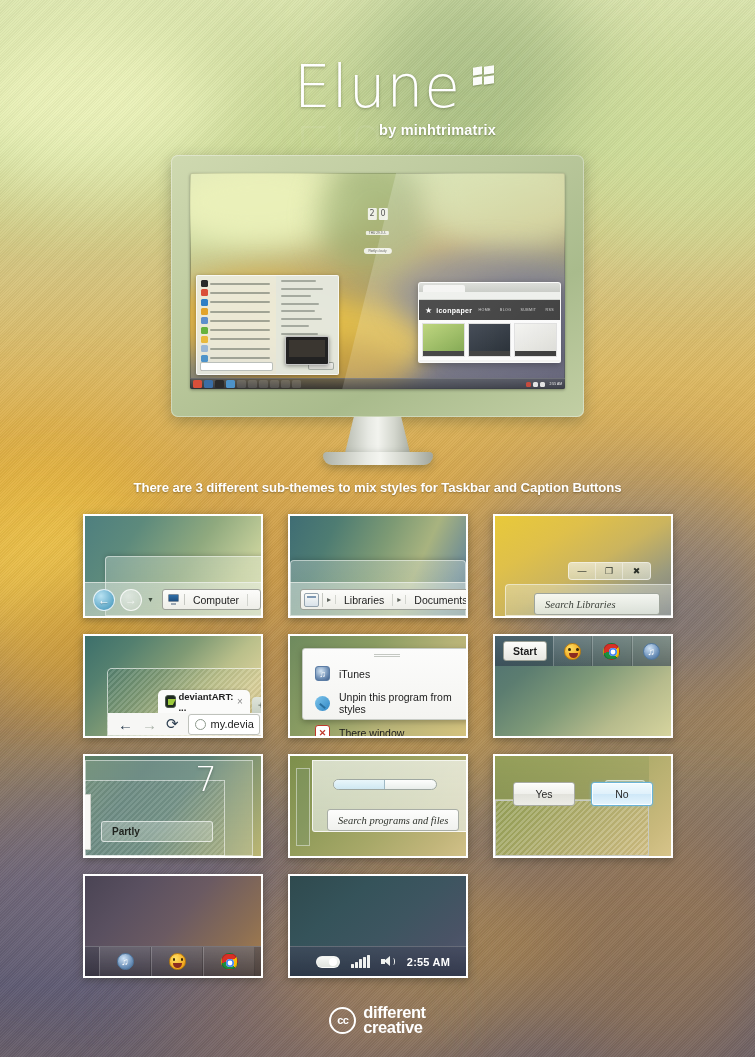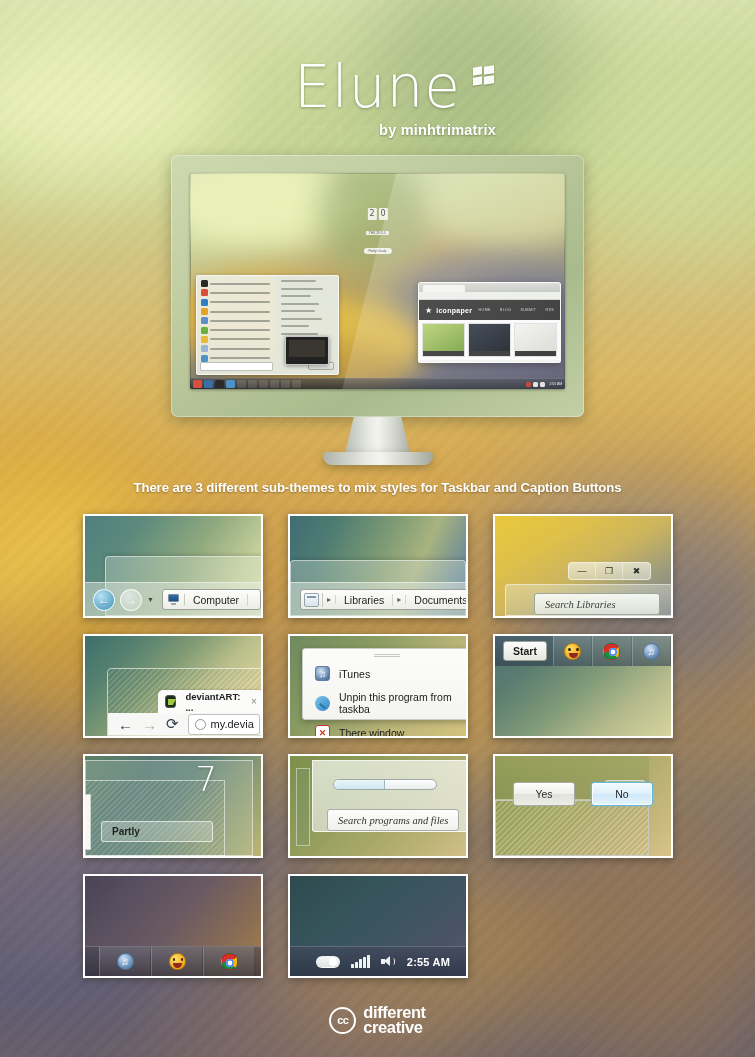--- a/index.html
+++ b/index.html
@@ -342,21 +342,21 @@
   
   .t4-win {
     position:absolute; left: 22px; top: 32px; right: -10px; bottom: 0;
     background: linear-gradient(180deg, rgba(222,228,218,.55), rgba(206,214,202,.5));
     border:1px solid rgba(255,255,255,.6); border-radius:5px 5px 0 0;
     background-image: repeating-linear-gradient(135deg, rgba(255,255,255,.10) 0 2px, rgba(0,0,0,.04) 2px 4px);
   }
   .t4-tabrow { position:absolute; left:6px; right:0; top:20px; height:24px; display:flex; align-items:flex-end; }
   .chr-tab {
     background:#fbfbfa; border-radius:5px 5px 0 0;
-    height:23px; display:flex; align-items:center; gap:9px;
+    height:23px; display:flex; align-items:center; gap:2px;
     padding: 0 7px; box-shadow: 0 -1px 2px rgba(0,0,0,.12); margin-left: 44px;
   }
   .dev-ico { width:13px; height:13px; border-radius:3px; background:#1f2a20; position:relative; border:1px solid #4f5c4f;}
   .dev-ico:after{content:"";position:absolute;left:2px;top:3px;width:8px;height:6px;background:#9ccb3c;clip-path:polygon(0 0,100% 0,60% 100%,0 100%);}
   .chr-tab-t { font-size:9.5px; color:#222; font-weight:bold; }
   .tab-x { font-size:10px; color:#888; }
   .plus-tab {
     width:22px; height:16px; margin-left:2px;
     background: linear-gradient(180deg,#dfe4da,#c8d0c4);
     border-radius:4px 4px 0 0;
@@ -813,21 +813,21 @@
   <div class="tile">
     <div class="tile-bg" style="background:linear-gradient(130deg,#6e8a5e 0%,#8a9c62 35%,#b7b377 65%,#d4c27e 100%)"></div>
     <div class="t5-win">
       <div class="t5-grip"></div>
       <div class="jl-item">
         <span class="jl-ico ico-itunes">♫</span>
         <span>iTunes</span>
       </div>
       <div class="jl-item">
         <span class="jl-ico ico-pin"></span>
-        <span>Unpin this program from taskba</span>
+        <span>Unpin this program from styles</span>
       </div>
       <div class="jl-item">
         <span class="jl-ico ico-close">✕</span>
         <span>There window</span>
       </div>
     </div>
   </div>
 
   <div class="tile">
     <div class="tile-bg" style="background:linear-gradient(140deg,#4d6f72 0%,#5c7d70 25%,#7f9a78 50%,#b6bb8c 75%,#d6d49e 100%)"></div>

